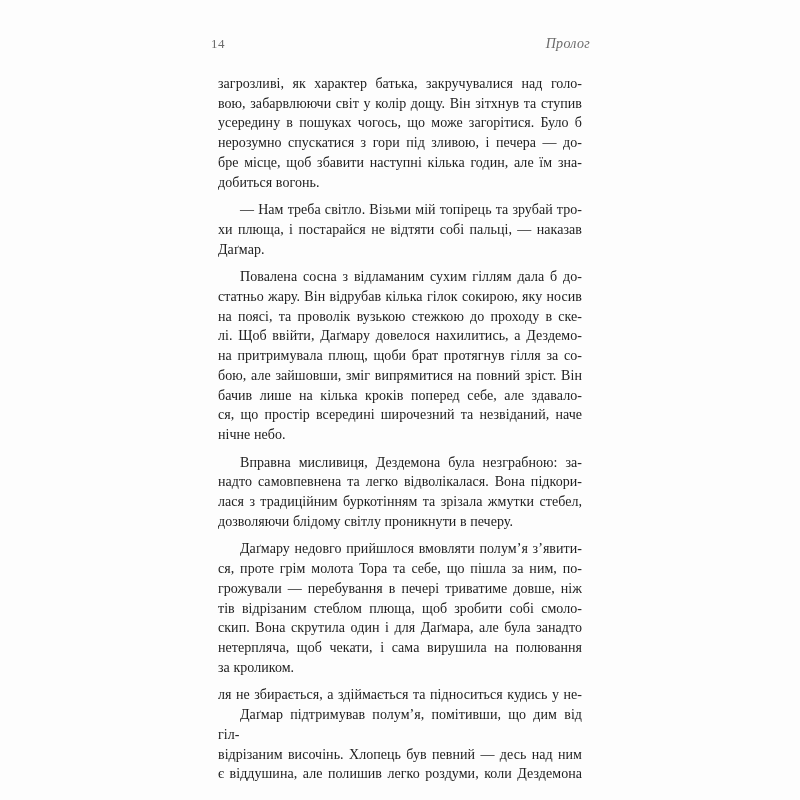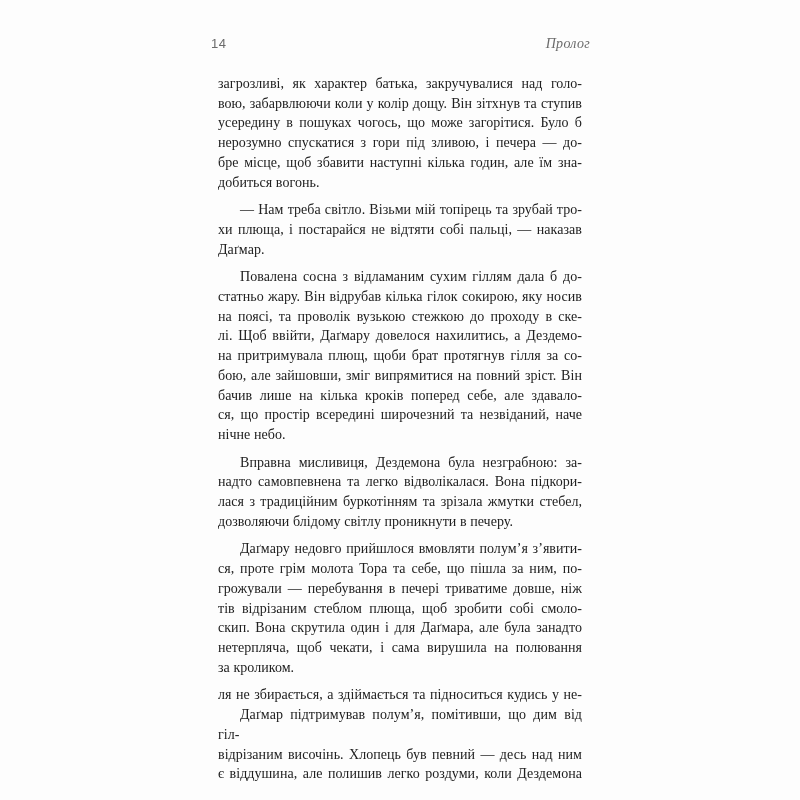--- a/index.html
+++ b/index.html
@@ -23,21 +23,21 @@
     left: 210px;
     top: 37px;
     width: 380px;
     height: 16px;
     color: var(--muted, #6b6b6b);
   }
   .page-number {
     position: absolute;
     left: 1px;
     top: 0;
-    font-family: Liberation Sans, sans-serif;
+    font-family: Liberation Serif, serif;
     font-size: 13px;
     line-height: 13px;
     letter-spacing: 0.5px;
   }
   .running-head {
     position: absolute;
     right: 0;
     top: 0;
     font-family: "Liberation Serif", serif;
     font-style: italic;
@@ -77,21 +77,21 @@
 
 <div class="page">
   <div class="page-header">
     <span class="page-number">14</span>
     <span class="running-head">Пролог</span>
   </div>
 
   <div class="page-body">
       <div class="paragraph">
         <div class="line">загрозливі, як характер батька, закручувалися над голо-</div>
-        <div class="line">вою, забарвлюючи коли у колір дощу. Він зітхнув та ступив</div>
+        <div class="line">вою, забарвлюючи світ у колір дощу. Він зітхнув та ступив</div>
         <div class="line">усередину в пошуках чогось, що може загорітися. Було б</div>
         <div class="line">нерозумно спускатися з гори під зливою, і печера — до-</div>
         <div class="line">бре місце, щоб збавити наступні кілька годин, але їм зна-</div>
         <div class="line para-end">добиться вогонь.</div>
       </div>
       <div class="paragraph">
         <div class="line indented">— Нам треба світло. Візьми мій топірець та зрубай тро-</div>
         <div class="line">хи плюща, і постарайся не відтяти собі пальці, — наказав</div>
         <div class="line para-end">Даґмар.</div>
       </div>

